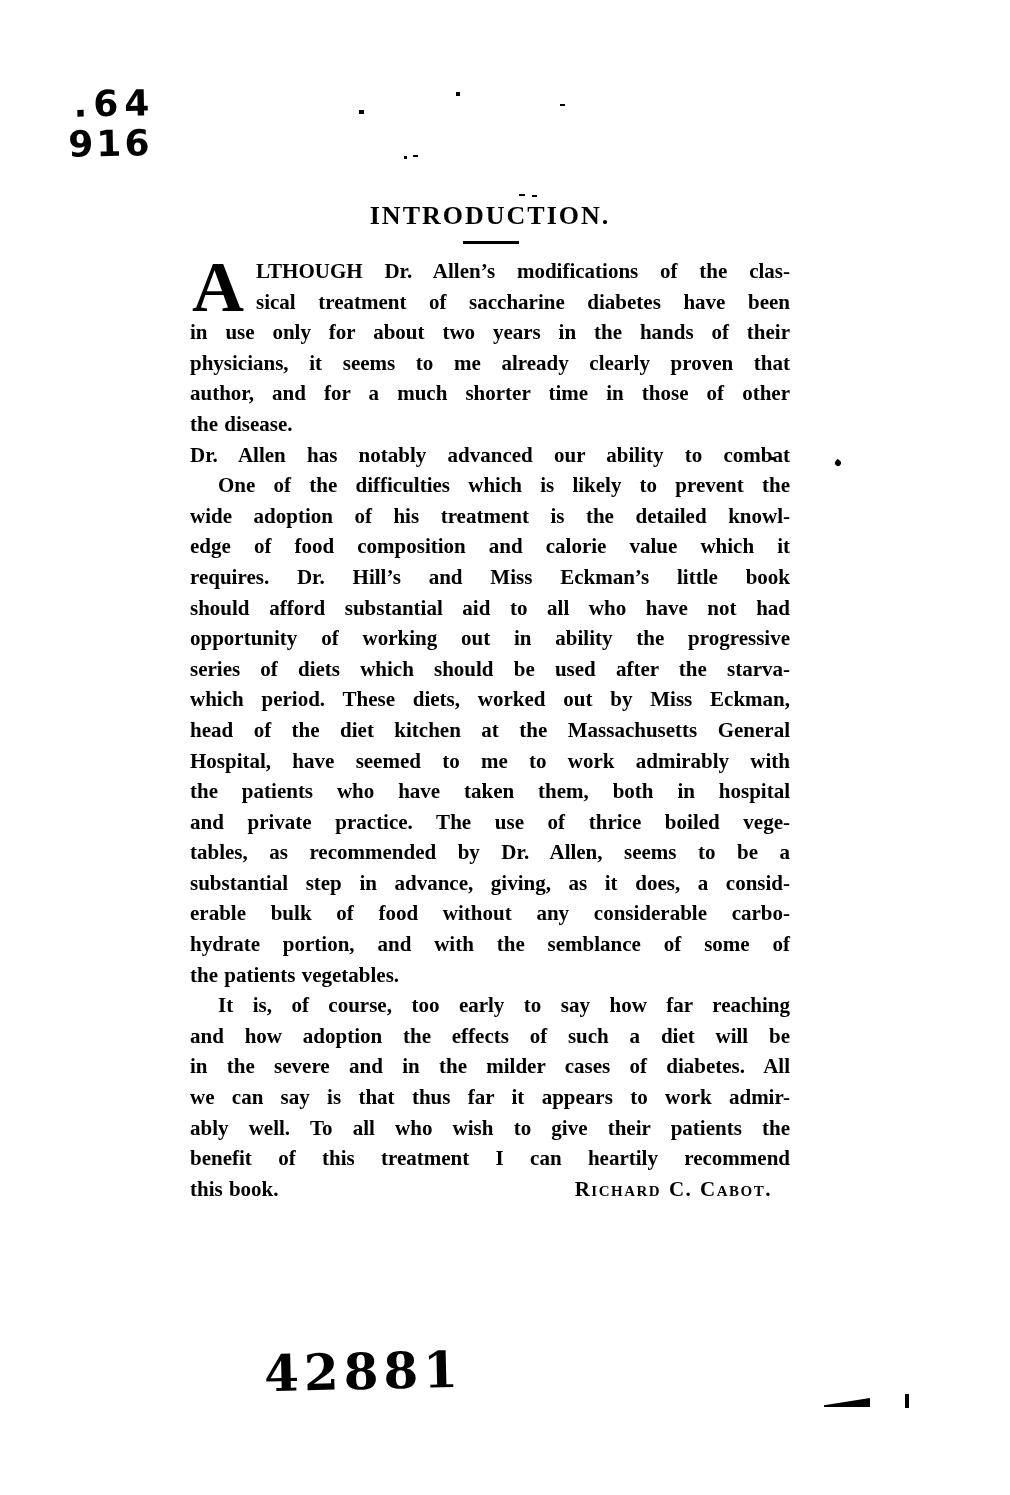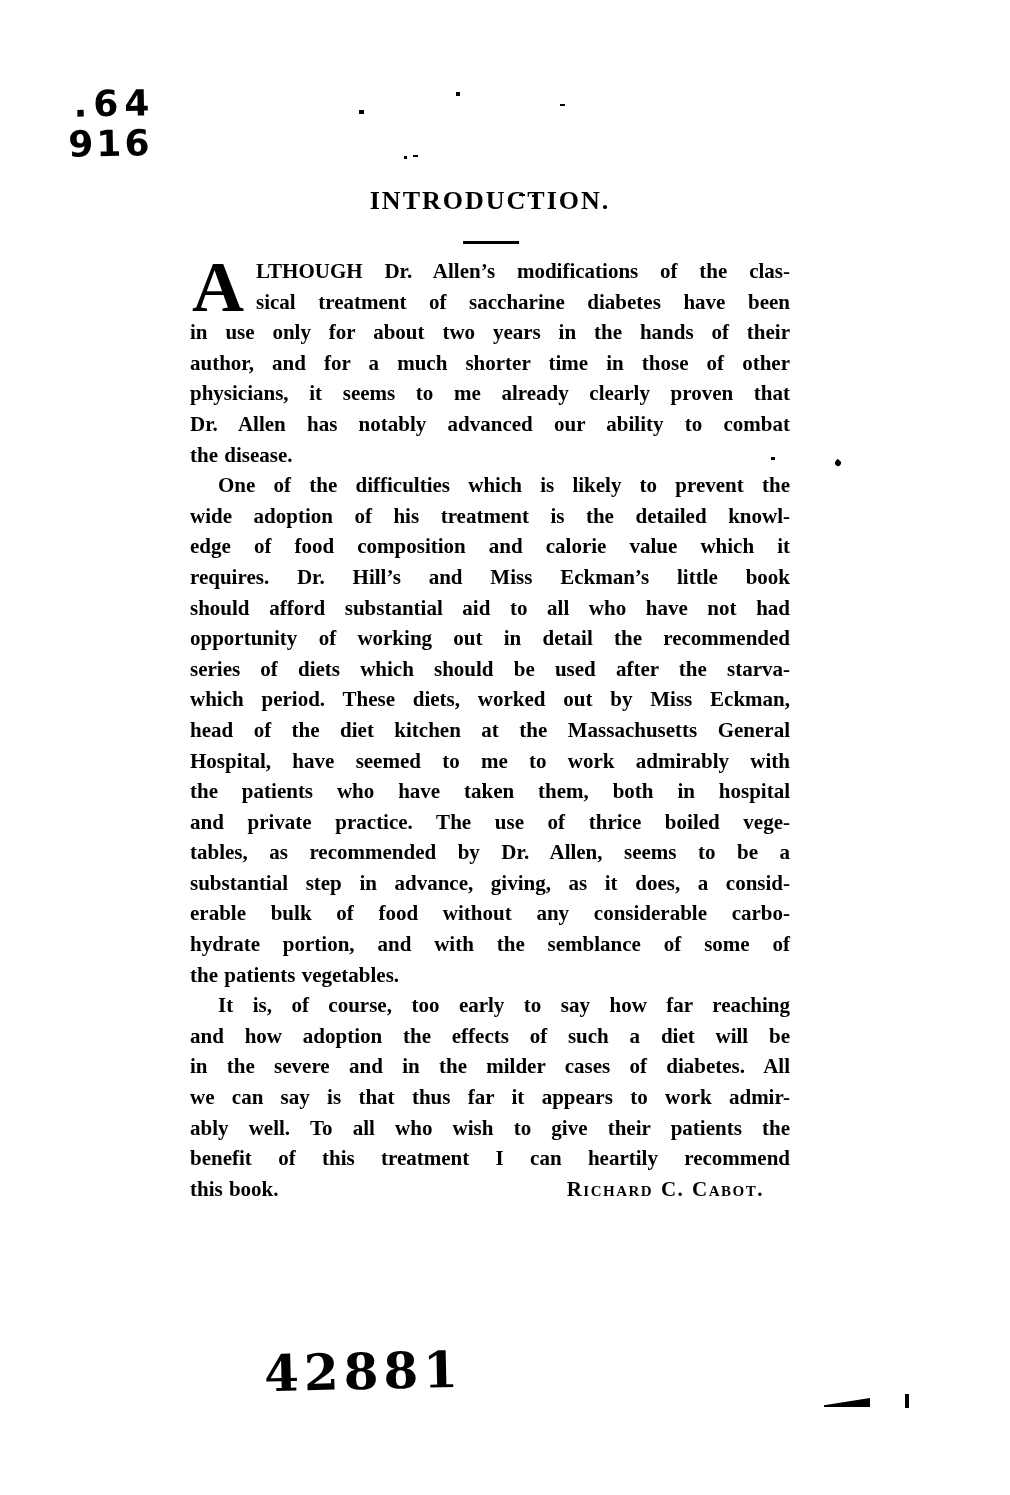--- a/index.html
+++ b/index.html
@@ -19,21 +19,21 @@
     font-family:"DejaVu Sans",sans-serif;
     font-weight:bold;
     font-size:36px; line-height:40px;
     letter-spacing:6px;
     transform:rotate(-1deg);
   }
   .call-numbers .cn2 { margin-left:-6px; letter-spacing:3px; }
 
   
   .title {
-    position:absolute; left:190px; top:186px; width:600px;
+    position:absolute; left:190px; top:201px; width:600px;
     margin:0; text-align:center;
     font-size:26px; font-weight:bold;
     letter-spacing:2px;
   }
   .title-rule {
     position:absolute; left:463px; top:241px;
     width:56px; height:3px; background:#000;
   }
 
   
@@ -48,21 +48,21 @@
     float:left;
     font-size:72px; line-height:56px;
     height:58px; margin:3px 12px 0 2px;
     font-weight:bold;
   }
   .line { text-align:justify; text-align-last:justify; }
   .line.indent { text-indent:28px; }
   .line.last { text-align-last:left; }
   .sig-line { position:relative; }
   .signature {
-    position:absolute; right:26px; top:0;
+    position:absolute; right:18px; top:0;
     font-variant:small-caps;
     letter-spacing:1.5px;
   }
 
   
   .accession {
     position:absolute; left:264px; top:1342px;
     font-family:"DejaVu Serif",serif;
     font-size:50px; font-weight:bold;
     letter-spacing:5px;
@@ -93,32 +93,32 @@
 
   <h1 class="title">INTRODUCTION.</h1>
   <div class="title-rule"></div>
 
   <div class="body-text">
       <div class="para">
         <span class="dropcap">A</span>
         <div class="line">LTHOUGH Dr. Allen’s modifications of the clas-</div>
         <div class="line">sical treatment of saccharine diabetes have been</div>
         <div class="line">in use only for about two years in the hands of their</div>
+        <div class="line">physicians, it seems to me already clearly proven that</div>
         <div class="line">author, and for a much shorter time in those of other</div>
-        <div class="line">physicians, it seems to me already clearly proven that</div>
+        <div class="line last">the disease.</div>
         <div class="line">Dr. Allen has notably advanced our ability to combat</div>
-        <div class="line last">the disease.</div>
       </div>
       <div class="para">
         <div class="line indent">One of the difficulties which is likely to prevent the</div>
         <div class="line">wide adoption of his treatment is the detailed knowl-</div>
         <div class="line">edge of food composition and calorie value which it</div>
         <div class="line">requires. Dr. Hill’s and Miss Eckman’s little book</div>
         <div class="line">should afford substantial aid to all who have not had</div>
-        <div class="line">opportunity of working out in detail the recommended</div>
+        <div class="line">opportunity of working out in ability the progressive</div>
         <div class="line">series of diets which should be used after the starva-</div>
         <div class="line">which period. These diets, worked out by Miss Eckman,</div>
         <div class="line">head of the diet kitchen at the Massachusetts General</div>
         <div class="line">Hospital, have seemed to me to work admirably with</div>
         <div class="line">the patients who have taken them, both in hospital</div>
         <div class="line">and private practice. The use of thrice boiled vege-</div>
         <div class="line">tables, as recommended by Dr. Allen, seems to be a</div>
         <div class="line">substantial step in advance, giving, as it does, a consid-</div>
         <div class="line">erable bulk of food without any considerable carbo-</div>
         <div class="line">hydrate portion, and with the semblance of some of</div>

